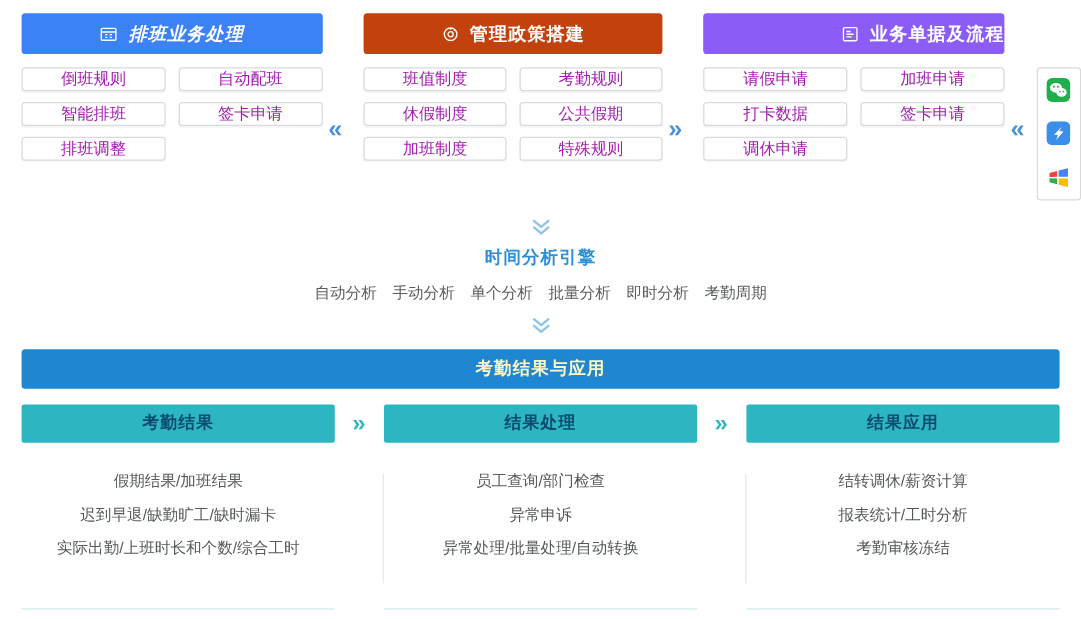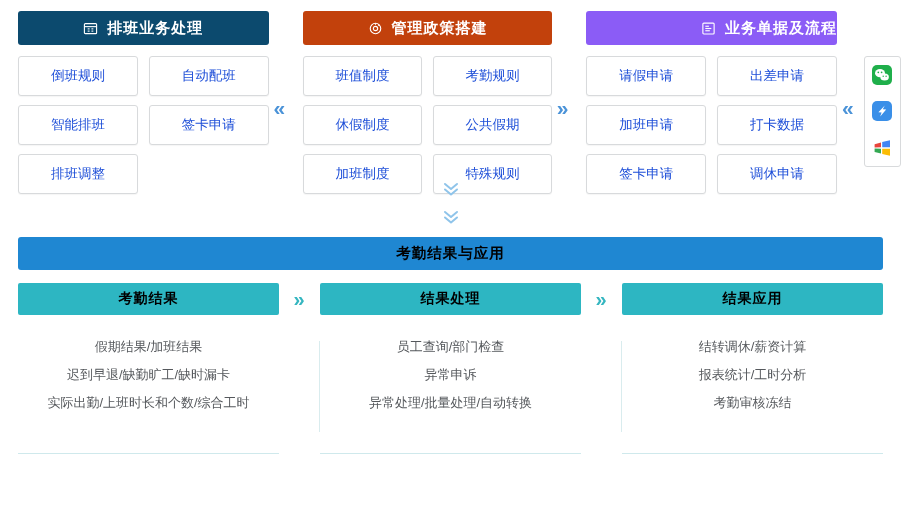--- a/index.html
+++ b/index.html
@@ -45,40 +45,40 @@
     letter-spacing: 1px;
   }
   .col-header .hdr-icon {
     display: inline-flex;
     align-items: center;
     justify-content: center;
     margin-right: 9px;
     width: 15px;
     height: 15px;
   }
-  .hdr-blue   { background: #0c4a6e; }
+  .hdr-blue   { background: #3b82f6; font-style: italic; }
   .hdr-teal   { background: #c2410c; }
   .hdr-orange { background: #8b5cf6; justify-content: flex-end; }
 
   .cell-grid {
     display: grid;
     grid-template-columns: 1fr 1fr;
     gap: 9px 11px;
     margin-top: 11px;
   }
   .cell {
-    height: 40px;
+    height: 20px;
     border: 1px solid #d8dadc;
     border-radius: 3px;
     background: #ffffff;
     display: flex;
     align-items: center;
     justify-content: center;
     font-size: 13.5px;
-    color: #1d4ed8;
+    color: #a21caf;
     box-shadow: 0 1px 1px rgba(0,0,0,0.04);
     box-sizing: border-box;
   }
 
   
   .sep {
     width: 22px;
     display: flex;
     align-items: center;
     justify-content: center;
@@ -140,40 +140,40 @@
 
   
   .results-banner {
     margin: 10px 18px 0 18px;
     height: 33px;
     background: #1f87d2;
     border-radius: 3px;
     display: flex;
     align-items: center;
     justify-content: center;
-    color: #000000;
+    color: #fef9c3;
     font-size: 14.5px;
     font-weight: bold;
     letter-spacing: 1px;
   }
 
   .bottom-row {
     display: flex;
     align-items: flex-start;
     margin: 13px 18px 0 18px;
   }
   .bottom-card { flex: 1; }
   .bottom-card-header {
     height: 32px;
     background: #2db6c2;
     border-radius: 2px;
     display: flex;
     align-items: center;
     justify-content: center;
-    color: #000000;
+    color: #0c4a6e;
     font-size: 14px;
     font-weight: bold;
     letter-spacing: 1px;
   }
   .bottom-card-body {
     margin-top: 18px;
     text-align: center;
     border-bottom: 1.5px solid #cfe9ec;
     padding-bottom: 36px;
   }
@@ -262,21 +262,20 @@
           <rect x="2" y="2.2" width="12" height="11.6" rx="1"></rect>
           <line x1="4.6" y1="5.6" x2="8.4" y2="5.6"></line>
           <line x1="4.6" y1="8" x2="11" y2="8"></line>
           <line x1="4.6" y1="10.4" x2="9.4" y2="10.4"></line>
         </svg>
       </span>
       <span>业务单据及流程</span>
     </div>
     <div class="cell-grid">
       <div class="cell">请假申请</div>
-      <div class="cell">出差申请</div>
       <div class="cell">加班申请</div>
       <div class="cell">打卡数据</div>
       <div class="cell">签卡申请</div>
       <div class="cell">调休申请</div>
     </div>
   </div>
 
   <div class="sep">«</div>
 
   <div class="icon-rail">
@@ -308,20 +307,29 @@
   </div>
 </div>
 
 <div class="middle-section">
   <div class="chev-down">
     <svg width="22" height="16" viewBox="0 0 22 16" fill="none" stroke="#8fc4ea" stroke-width="2" stroke-linecap="round" stroke-linejoin="round">
       <polyline points="5,3 11,8 17,3"></polyline>
       <polyline points="5,8.5 11,13.5 17,8.5"></polyline>
     </svg>
   </div>
+  <div class="engine-title">时间分析引擎</div>
+  <div class="engine-items">
+    <span class="engine-item">自动分析</span>
+    <span class="engine-item">手动分析</span>
+    <span class="engine-item">单个分析</span>
+    <span class="engine-item">批量分析</span>
+    <span class="engine-item">即时分析</span>
+    <span class="engine-item">考勤周期</span>
+  </div>
   <div class="chev-down" style="margin-top:10px;">
     <svg width="22" height="16" viewBox="0 0 22 16" fill="none" stroke="#8fc4ea" stroke-width="2" stroke-linecap="round" stroke-linejoin="round">
       <polyline points="5,3 11,8 17,3"></polyline>
       <polyline points="5,8.5 11,13.5 17,8.5"></polyline>
     </svg>
   </div>
 </div>
 
 <div class="results-banner">考勤结果与应用</div>
 

